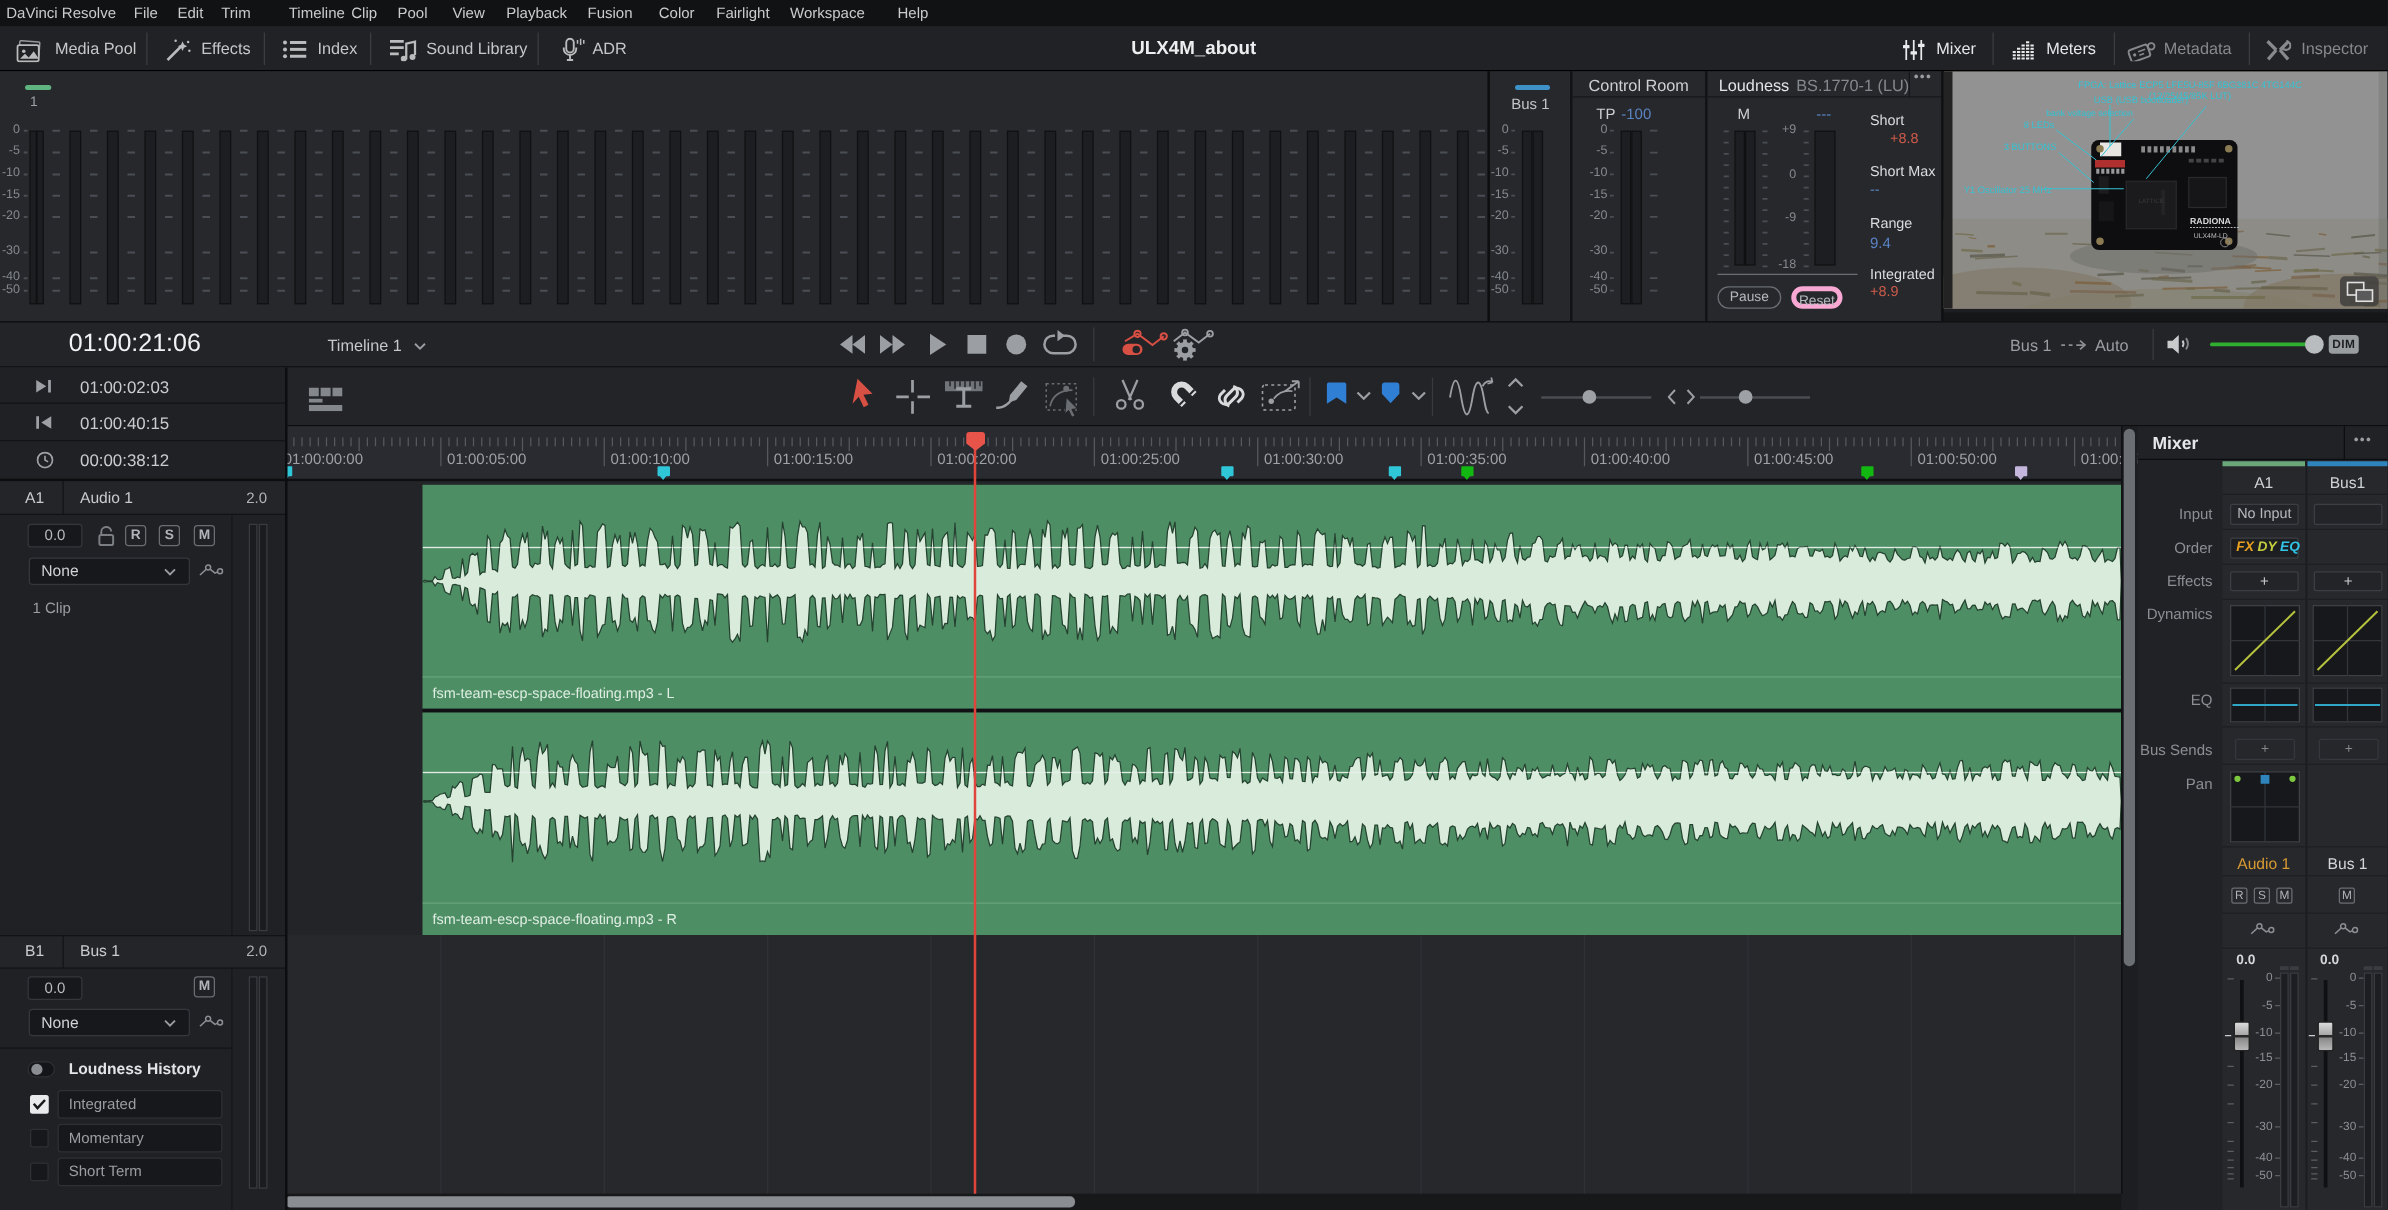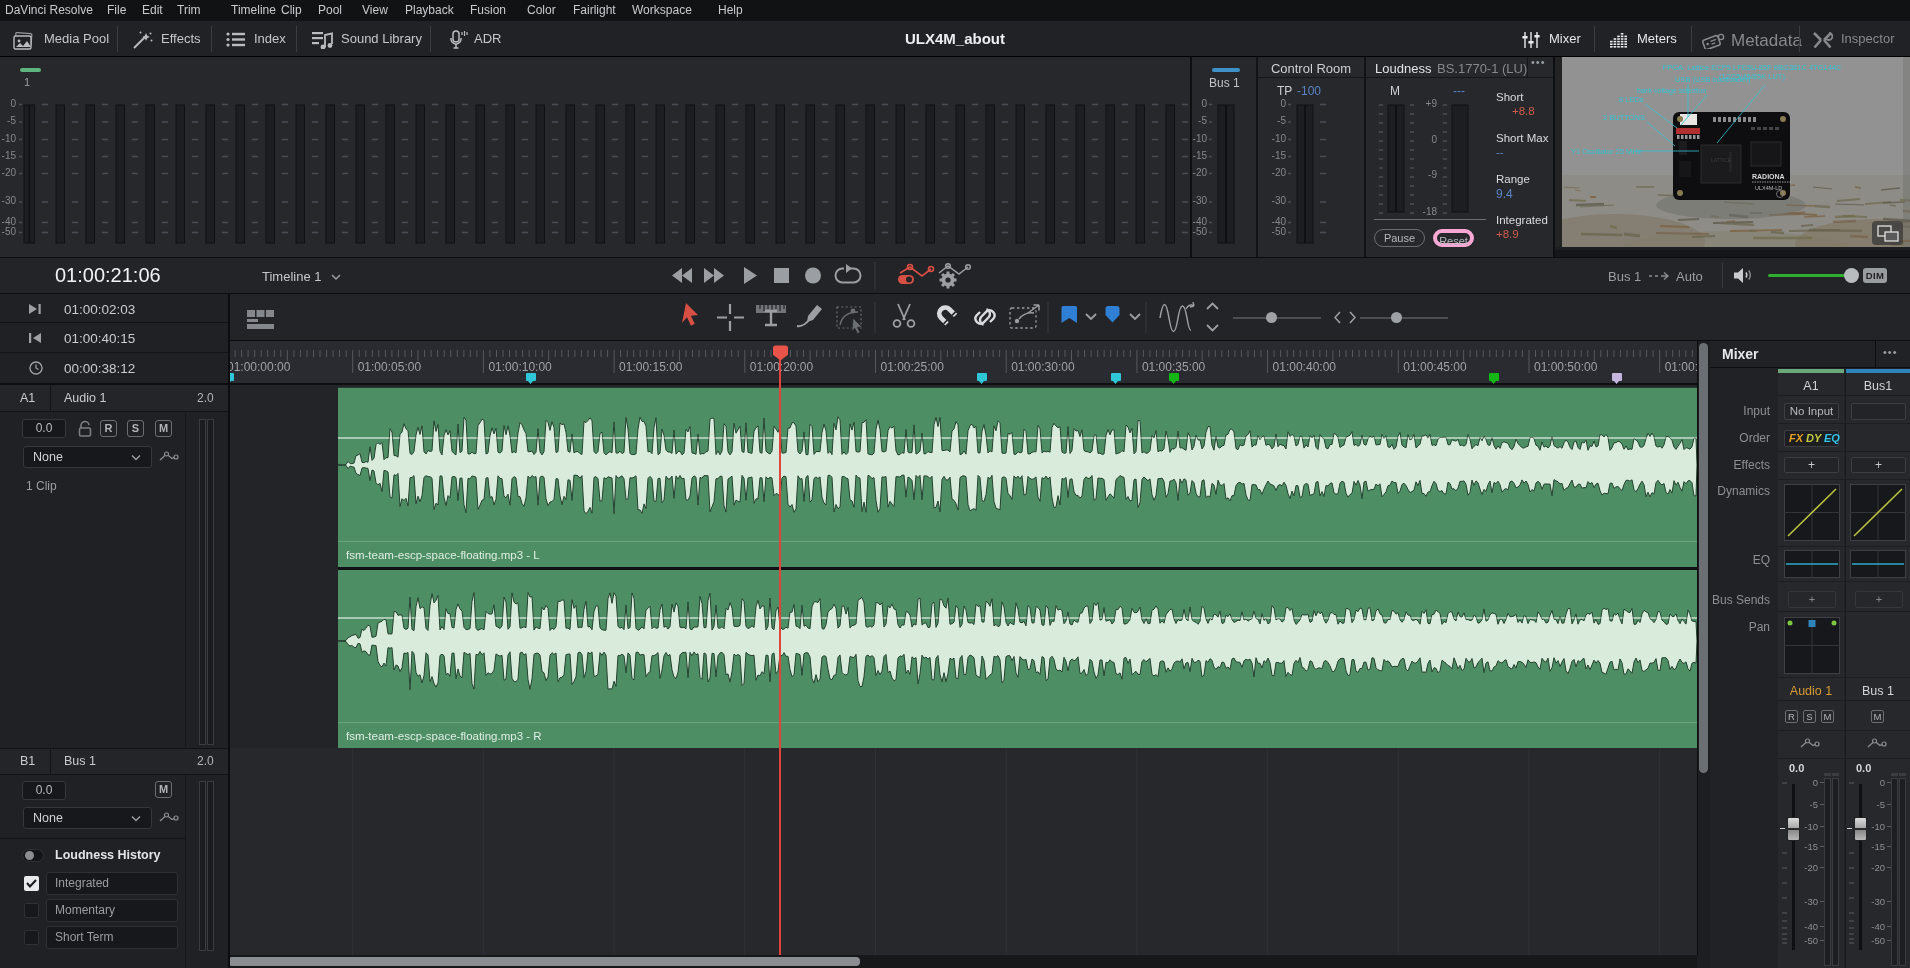--- a/index.html
+++ b/index.html
@@ -106,21 +106,21 @@
 <div class="txt" style="left:1637px;top:31px;font-size:13px;color:#e4e6e8;">Meters</div>
 <div class="abs" style="left:1691px;top:26px;width:1px;height:26px;background:#3c3d40;"></div>
 <svg class="abs" style="left:1702px;top:32px" width="24" height="17" viewBox="0 0 24 17">
     <g transform="rotate(-20 11 9)">
       <rect x="1" y="5" width="16" height="10" rx="2" fill="none" stroke="#87898c" stroke-width="1.6"></rect>
       <circle cx="5" cy="10" r="1.3" fill="#87898c"></circle>
       <path d="M8.5 8.5h6M8.5 11.5h4" stroke="#87898c" stroke-width="1.3"></path>
     </g>
     <circle cx="19" cy="5" r="2.6" fill="none" stroke="#87898c" stroke-width="1.4"></circle>
   </svg>
-<div class="txt" style="left:1731px;top:31px;font-size:17px;color:#87898c;">Metadata</div>
+<div class="txt" style="left:1731px;top:31px;font-size:13px;color:#87898c;">Metadata</div>
 <div class="abs" style="left:1799px;top:26px;width:1px;height:26px;background:#3c3d40;"></div>
 <svg class="abs" style="left:1812px;top:31px" width="21" height="18" viewBox="0 0 21 18">
     <path d="M2 2l7 7M19 2l-7 7" stroke="#87898c" stroke-width="2.6" fill="none"></path>
     <path d="M9 9l-6.5 7.5M12 9l6.5 7.5" stroke="#87898c" stroke-width="2.6" fill="none"></path>
     <path d="M17 2a3.5 3.5 0 1 1-3 5.5" stroke="#87898c" stroke-width="1.8" fill="none"></path>
   </svg>
 <div class="txt" style="left:1841px;top:31px;font-size:13px;color:#87898c;">Inspector</div>
 <div class="abs" style="left:0px;top:57px;width:1190px;height:200px;background:#26282c;"></div>
 <div class="abs" style="left:20px;top:68px;width:21px;height:4px;background:#5fb57f;border-radius:2px;"></div>
 <div class="txt" style="left:24px;top:76px;font-size:11px;color:#9aa0a6;">1</div>

